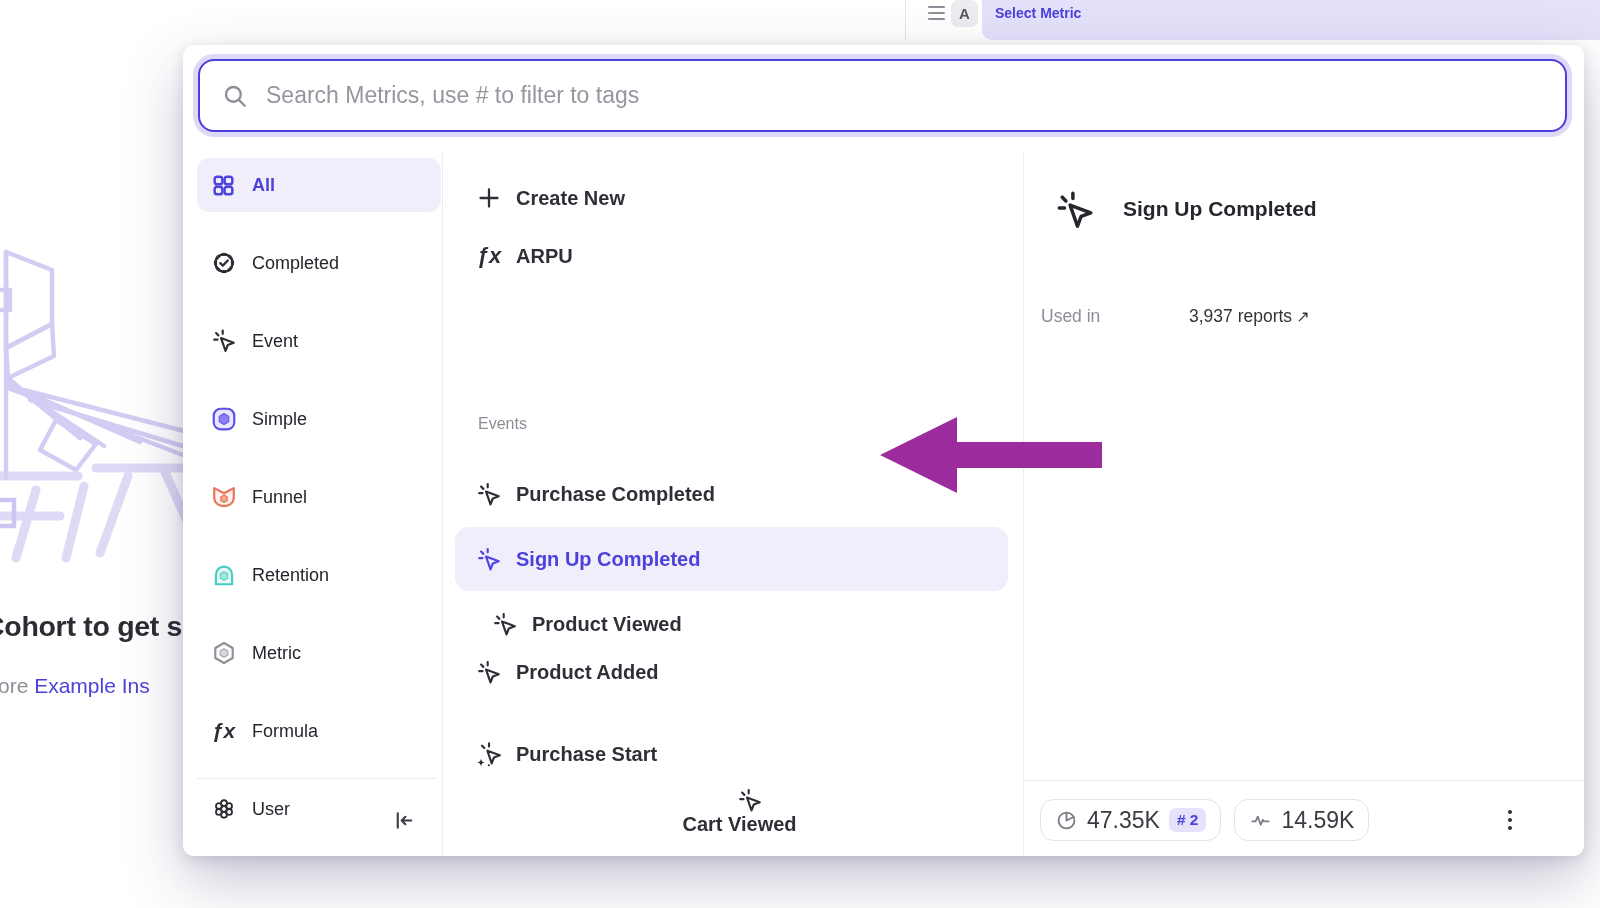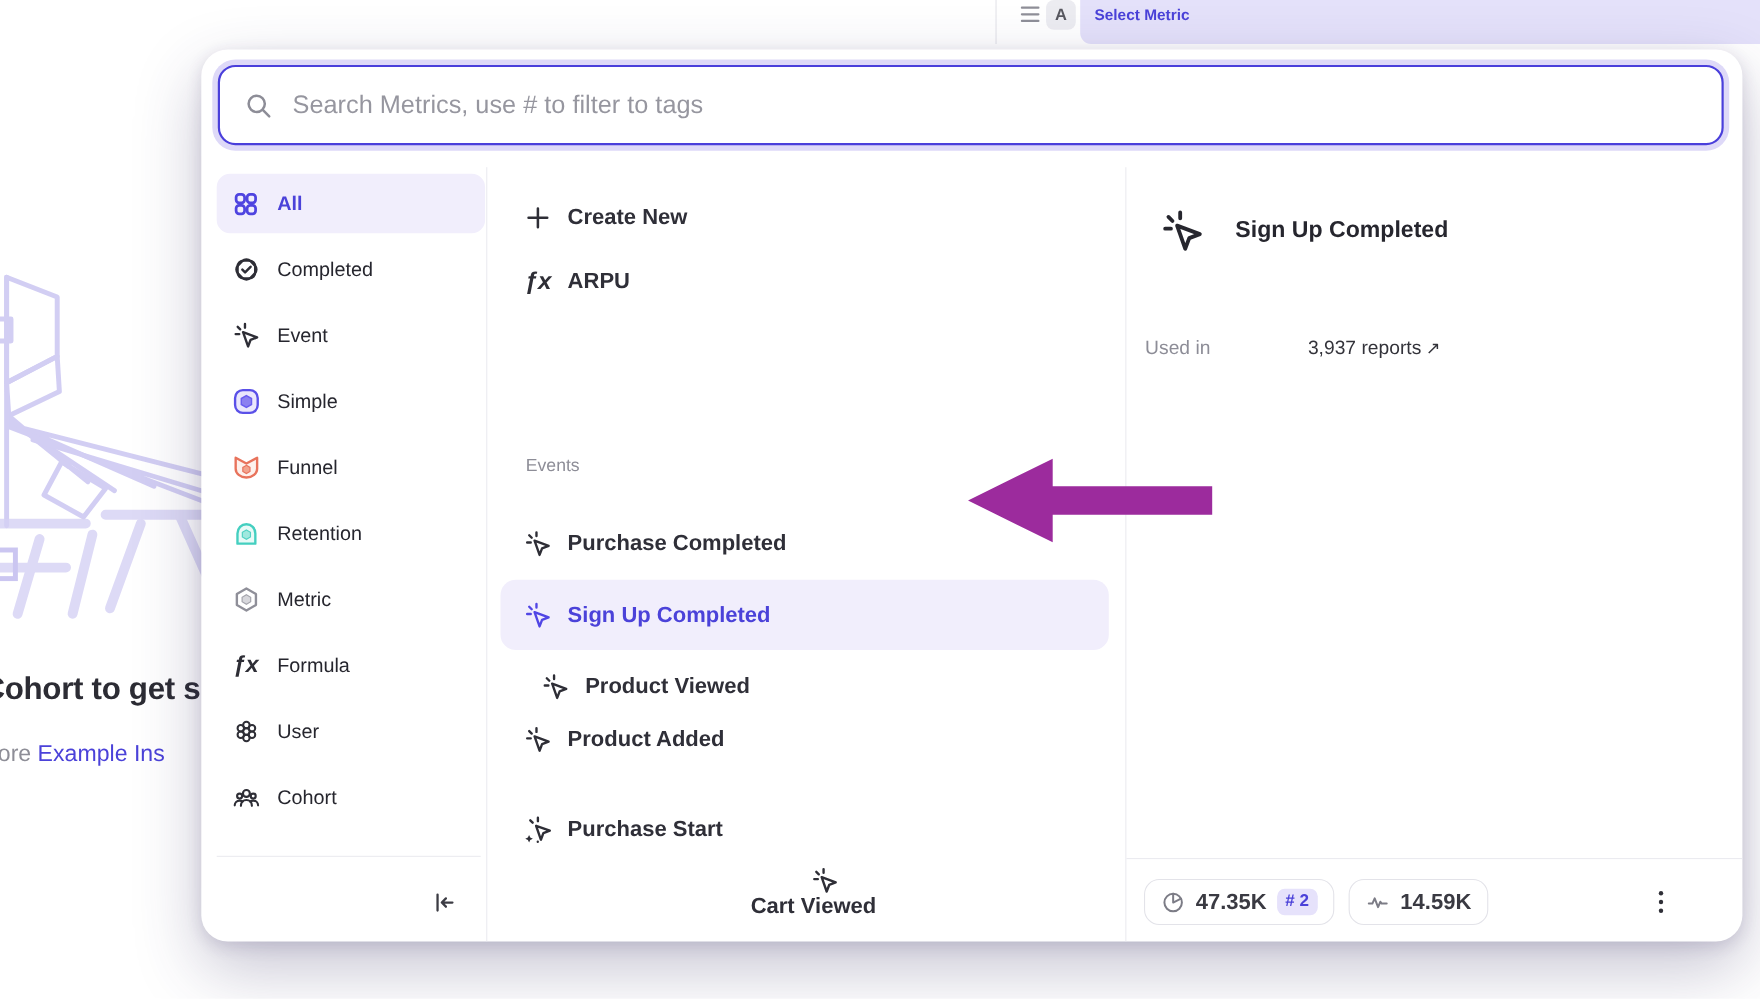--- a/index.html
+++ b/index.html
@@ -20,37 +20,37 @@
 
   .bg-illu { position:absolute; left:0; top:228px; }
   .bg-headline { position:absolute; left:-16px; top:610px; font-size:28.5px; font-weight:bold;
     color:#2c2c34; white-space:nowrap; letter-spacing:-.3px; }
   .bg-subline { position:absolute; left:-2px; top:674px; font-size:21px; white-space:nowrap; }
   .bg-subline .pre { color:#8e8e97; }
   .bg-subline .lnk { color:#4b42d9; font-weight:500; }
 
   
   .modal { position:absolute; left:183px; top:45px; width:1401px; height:811px; background:#fff;
-    border-radius:24px; box-shadow:0 24px 60px rgba(54,45,98,.28), 0 4px 14px rgba(54,45,98,.14);
+    border-radius:11px; box-shadow:0 24px 60px rgba(54,45,98,.28), 0 4px 14px rgba(54,45,98,.14);
     overflow:hidden; }
 
   .search-box { position:absolute; left:15px; top:14px; width:1369px; height:73px;
     border:2px solid #4a3fdb; border-radius:16px; background:#fff;
     box-shadow:0 0 0 5px #ded9f8; display:flex; align-items:center; }
   .search-box svg { margin-left:22px; flex:0 0 auto; }
   .search-box input { border:none; outline:none; flex:1; font-size:23px; color:#2f2f38;
     padding-left:18px; font-family:inherit; background:transparent; }
   .search-box input::placeholder { color:#96969f; }
 
   .vdiv { position:absolute; top:107px; bottom:0; width:1px; background:#ebebf0; }
   .vdiv.d1 { left:259px; } .vdiv.d2 { left:840px; }
 
   
   .sidebar { position:absolute; left:14px; top:113px; width:244px; }
-  .side-item { height:54px; margin-bottom:6px; display:flex; align-items:center;
+  .side-item { height:54px; margin-bottom:24px; display:flex; align-items:center;
     padding-left:13px; border-radius:12px; cursor:pointer; }
   .side-item .ic { width:27px; height:27px; flex:0 0 auto; display:flex; align-items:center; justify-content:center; color:#2e2e36; }
   .side-item .tx { margin-left:15px; font-size:18px; font-weight:500; color:#26262e; }
   .side-item.sel { background:#f1eefc; }
   .side-item.sel .tx { color:#4b42d9; font-weight:600; }
   .side-item.sel .ic { color:#4f44e0; }
   .side-divider { position:absolute; left:14px; top:733px; width:240px; height:1px; background:#ebebf0; }
   .collapse-btn { position:absolute; left:198px; top:757px; width:44px; height:36px;
     display:flex; align-items:center; justify-content:center; cursor:pointer; color:#3c3c44; }
 
@@ -70,21 +70,21 @@
   .det-icon { position:absolute; left:871px; top:144px; width:42px; height:42px; color:#26262e; }
   .det-title { position:absolute; left:940px; top:152px; font-size:21px; font-weight:bold; color:#26262e; }
   .used-row { position:absolute; left:858px; top:233px; width:520px; display:flex; align-items:center;margin-top:28px; }
   .used-lbl { color:#8d8d97; font-size:17.5px; width:148px; }
   .used-val { color:#33333a; font-size:17.5px; }
   .used-val .arr { font-size:16px; margin-left:4px; }
   .det-divider { position:absolute; left:841px; right:0; top:735px; height:1px; background:#ebebf0; }
   .pills { position:absolute; left:857px; top:754px; display:flex; gap:13px; align-items:center; }
   .pill { height:42px; border:1.5px solid #e3e3e9; border-radius:14px; display:flex; align-items:center;
     padding:0 14px; gap:9px; background:#fff; cursor:pointer; }
-  .pill .pv { font-size:20px; font-weight:700; color:#3a3a42; }
+  .pill .pv { font-size:23px; font-weight:400; color:#3a3a42; }
   .pill .pbadge { background:#e6e2fb; color:#4b42d9; border-radius:7px; padding:3px 8px; font-size:15.5px; font-weight:600; }
   .pill .picon { color:#7c7c86; display:flex; }
   .kebab { position:absolute; left:1314px; top:757px; width:26px; height:36px; display:flex;
     flex-direction:column; align-items:center; justify-content:center; gap:3.5px; cursor:pointer; }
   .kebab i { width:4.5px; height:4.5px; border-radius:50%; background:#2f2f37; }
 
   
   .anno-arrow { position:absolute; left:876px; top:413px; pointer-events:none; }
 </style>
 </head>

